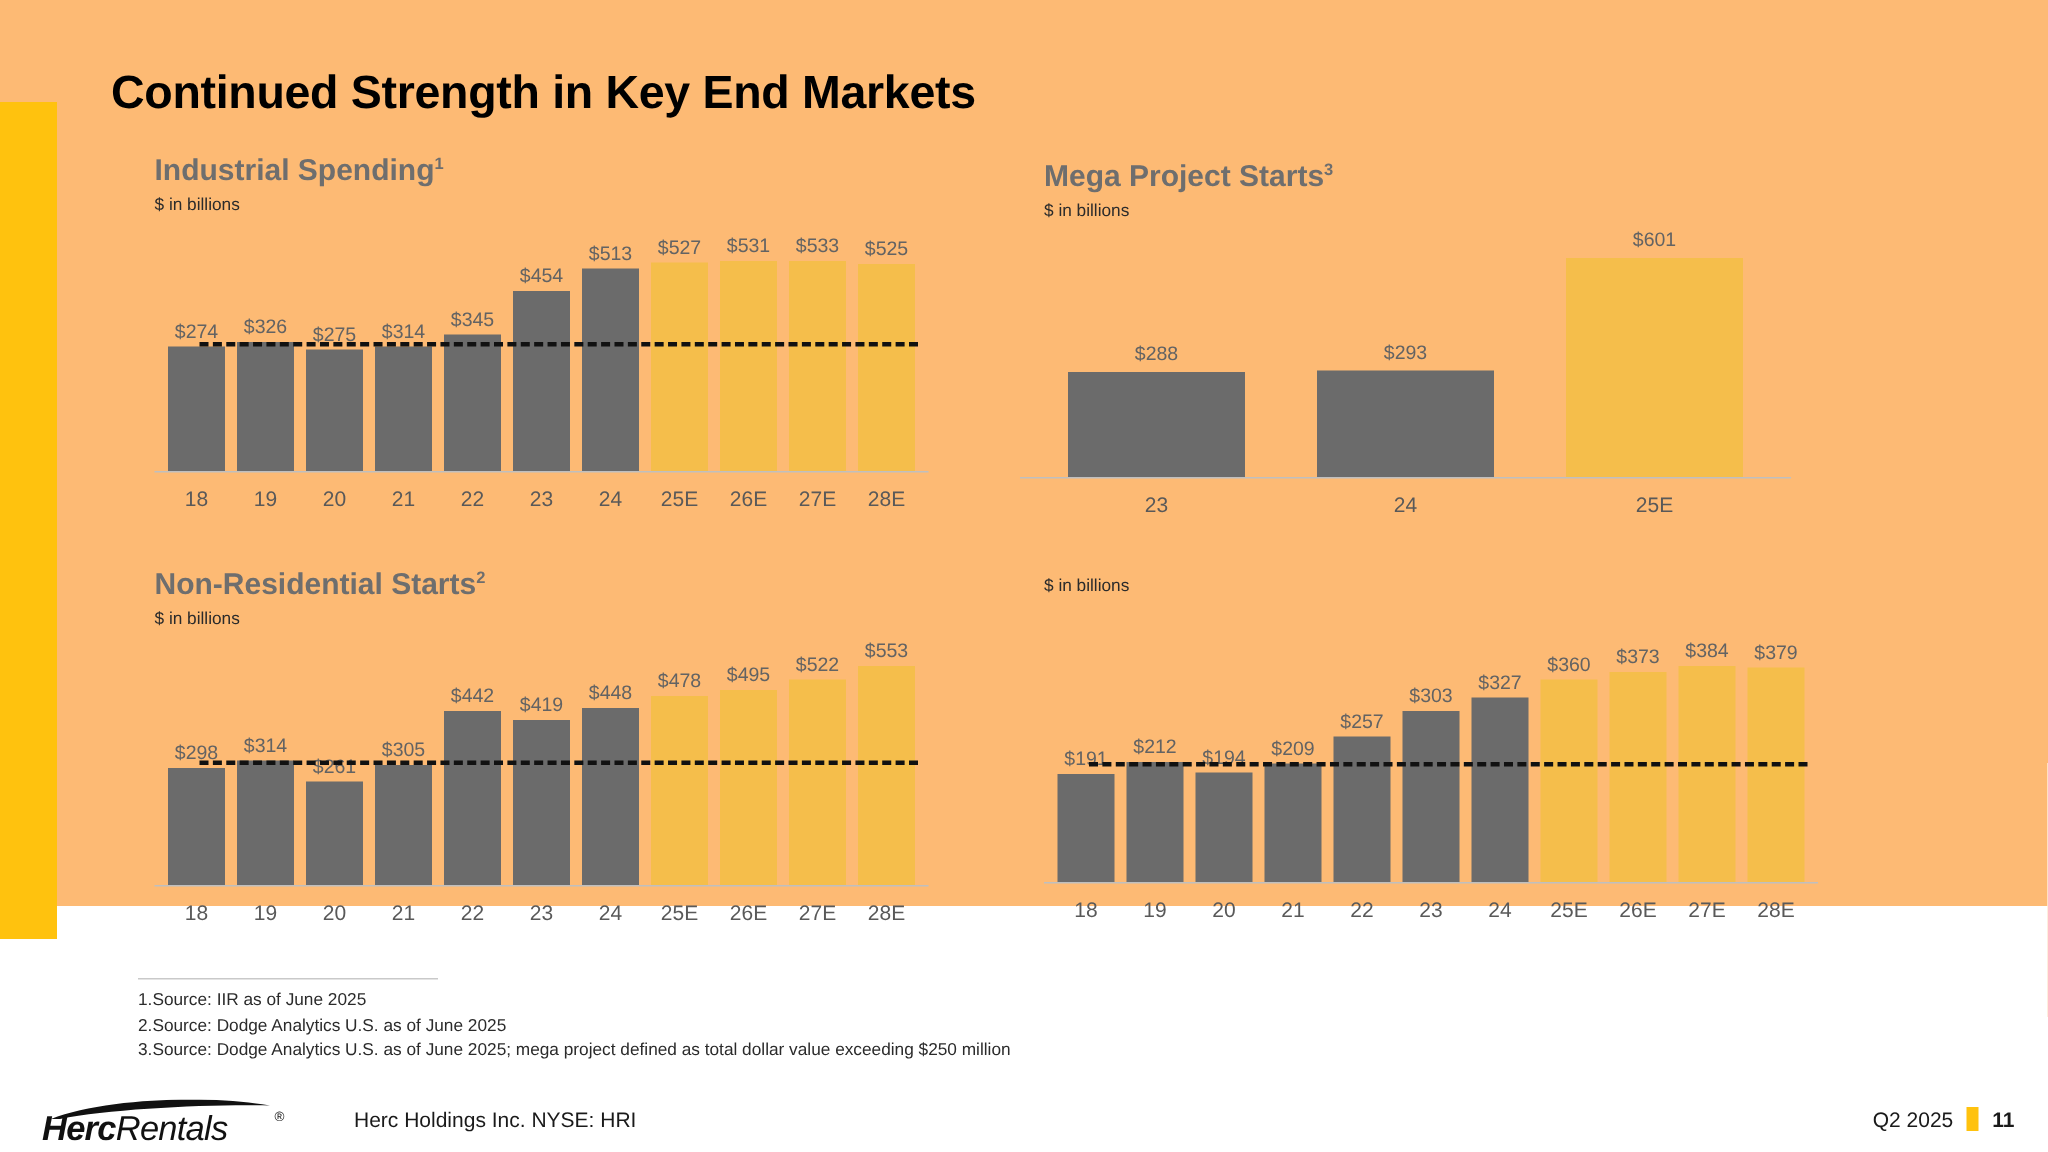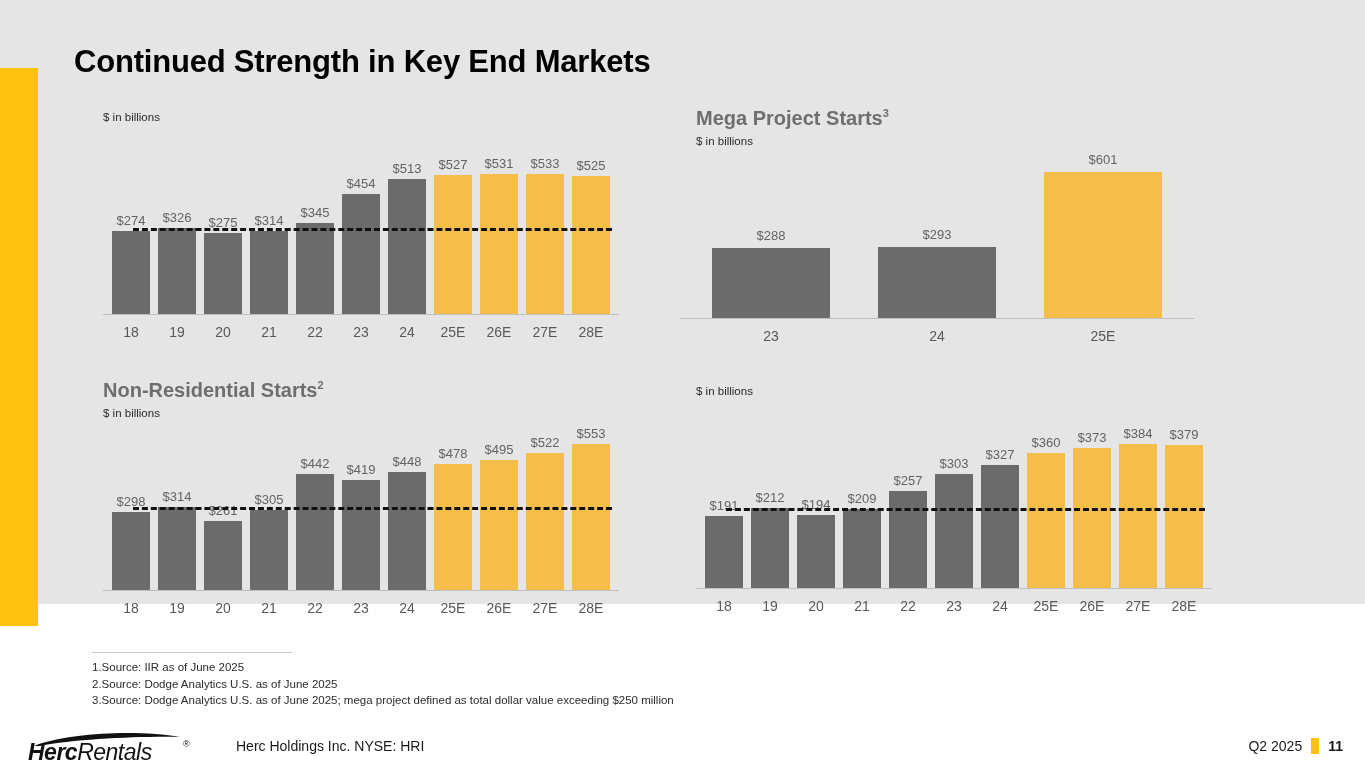--- a/index.html
+++ b/index.html
@@ -2,21 +2,21 @@
 <html><head>
 <meta charset="utf-8">
 <style>
   * { box-sizing: border-box; margin: 0; padding: 0; }
   html, body {
     width: 1365px; height: 768px;
     background: #ffffff;
     font-family: "Liberation Sans", sans-serif;
     overflow: hidden;
   }
-  .slide { position: relative; width: 1365px; height: 604px; background: #e5e5e5; }
+  .slide { position: relative; width: 1365px; height: 604px; background: #fdba74; }
 
   
   .accent-bar {
     position: absolute; left: 0; top: 68px;
     width: 38px; height: 558px;
     background: #FFC20E;
   }
 
   
   .slide-title {
@@ -101,20 +101,23 @@
 </head>
 <body>
 
 <div class="slide">
 
   <div class="accent-bar"></div>
 
   <div class="slide-title">Continued Strength in Key End Markets</div>
 
   <div class="panel" style="left:103px; top:104px; width:530px; height:250px;">
+    <div class="panel-title">
+      <span>Industrial Spending</span><sup>1</sup>
+    </div>
     <div class="panel-sub">$ in billions</div>
     <div class="plot" id="plot-industrial" style="left:0px; top:52px; width:516px; height:158px;">
         <div class="axis-line" style="top: 158px; width: 516px;"></div>
         <div class="bar gray" style="left: 9px; width: 38px; height: 83px;"></div>
         <div class="bar-label" style="left: -1px; width: 58px; top: 58px;">$274</div>
         <div class="tick-label" style="left: -1px; width: 58px; top: 169px;">18</div>
         <div class="bar gray" style="left: 55px; width: 38px; height: 86px;"></div>
         <div class="bar-label" style="left: 45px; width: 58px; top: 55px;">$326</div>
         <div class="tick-label" style="left: 45px; width: 58px; top: 169px;">19</div>
         <div class="bar gray" style="left: 101px; width: 38px; height: 81px;"></div>

